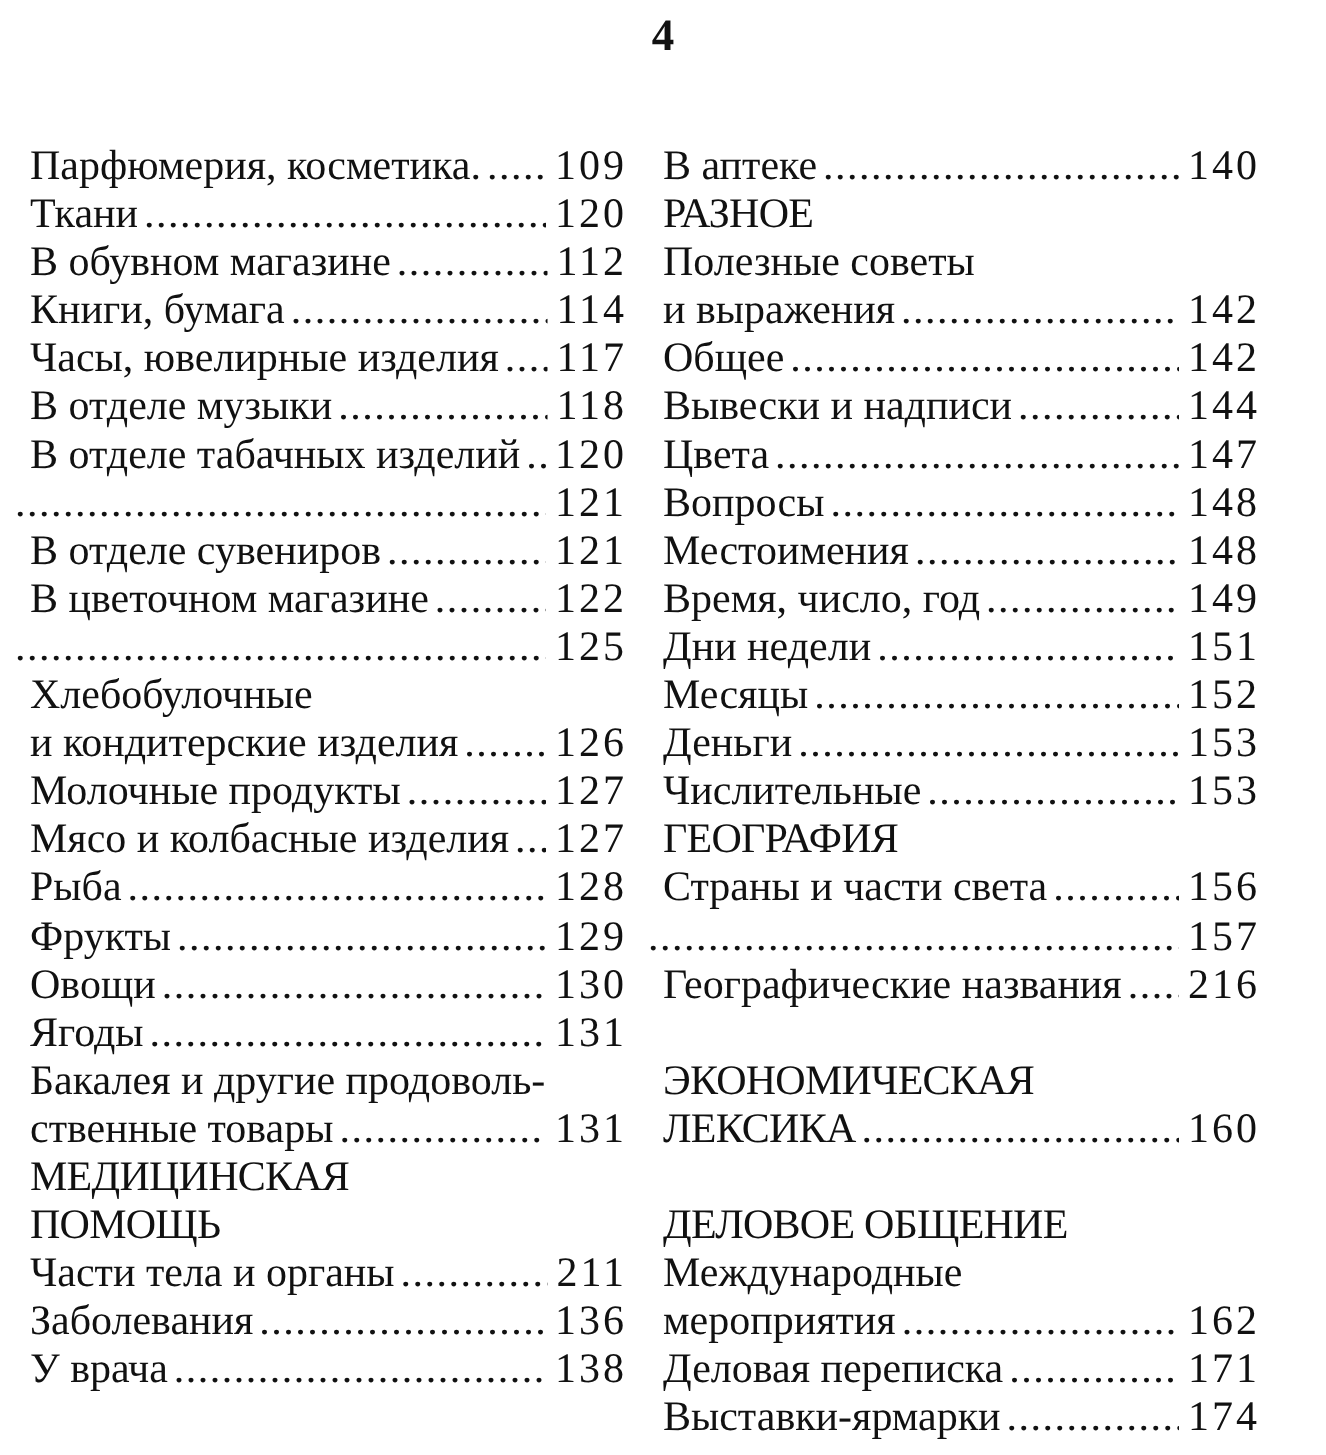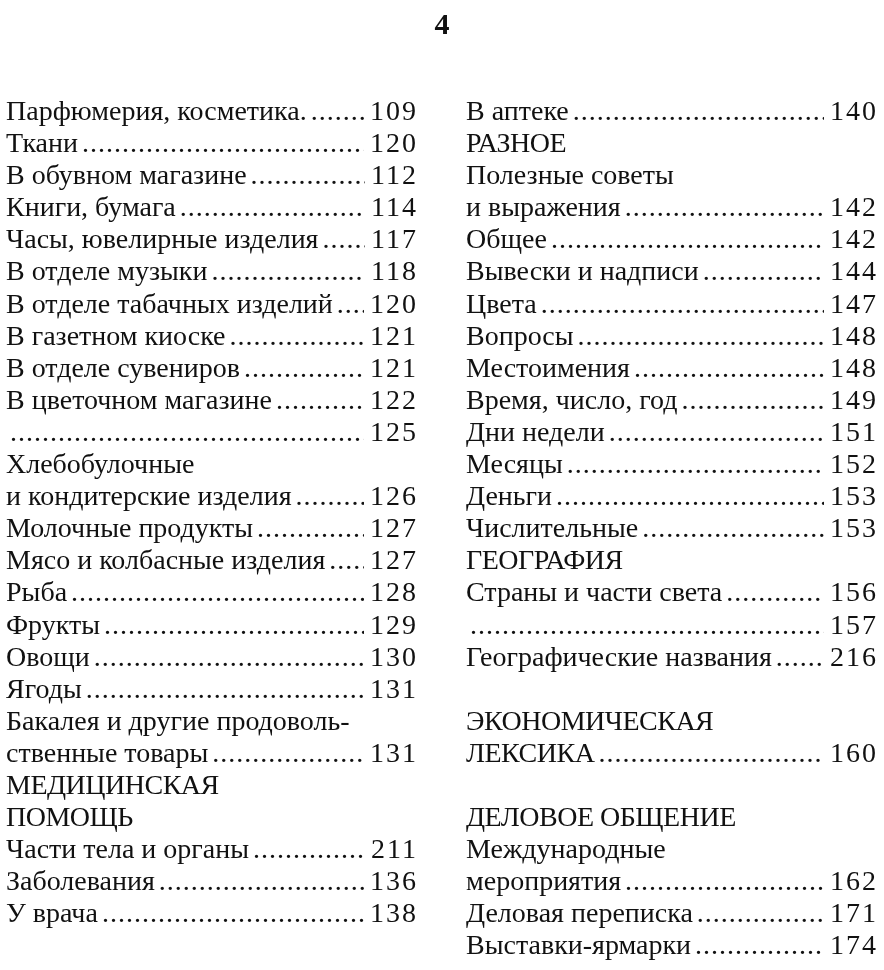--- a/index.html
+++ b/index.html
@@ -9,26 +9,26 @@
     color: #111111;
   }
   .page-number {
     position: absolute; top: 4px; left: 0; width: 884px; text-align: center;
     font-weight: bold; font-size: 30px; line-height: 40px;
   }
   .col {
     position: absolute; top: 95px; width: 412px;
   }
   .col.left { left: 6px; }
-  .col.right { left: 466px; }
+  .col.right { left: 428px; }
   .line {
     height: 32.1px; line-height: 32.1px; font-size: 28px;
     display: flex; align-items: baseline; white-space: nowrap; overflow: hidden;
   }
-  .title { flex: 0 0 auto; }
+  .title { flex: 0 0 auto; margin-left: 14px; }
   .leader {
     flex: 1 1 auto; overflow: hidden; margin: 0 6px 0 4px;
     letter-spacing: 1px;
   }
   .leader::before {
     content: "................................................................................................";
   }
   .pg { flex: 0 0 auto; letter-spacing: 2px; text-align: center; }
   .heading { letter-spacing: -0.5px; }
 </style>
@@ -67,21 +67,20 @@
       <span class="title">В отделе музыки</span>
       <span class="leader"></span>
       <span class="pg">118</span>
     </div>
     <div class="line">
       <span class="title">В отделе табачных изделий</span>
       <span class="leader"></span>
       <span class="pg">120</span>
     </div>
     <div class="line">
-      <span class="title">В газетном киоске</span>
       <span class="leader"></span>
       <span class="pg">121</span>
     </div>
     <div class="line">
       <span class="title">В отделе сувениров</span>
       <span class="leader"></span>
       <span class="pg">121</span>
     </div>
     <div class="line">
       <span class="title">В цветочном магазине</span>

